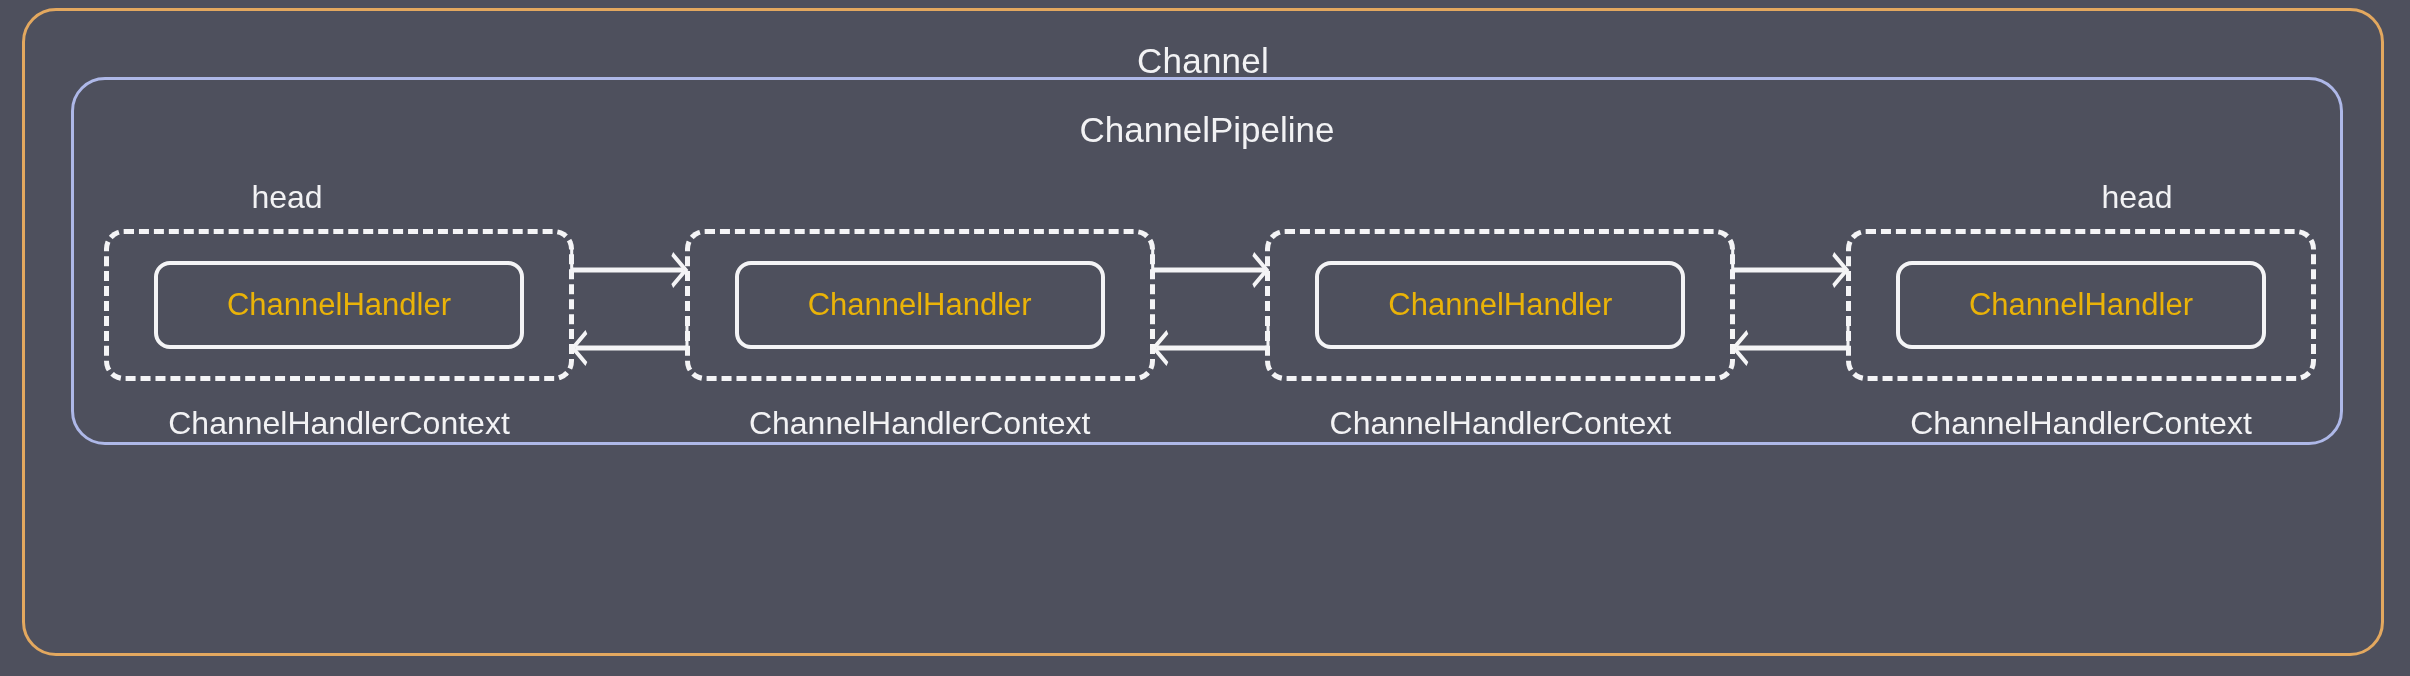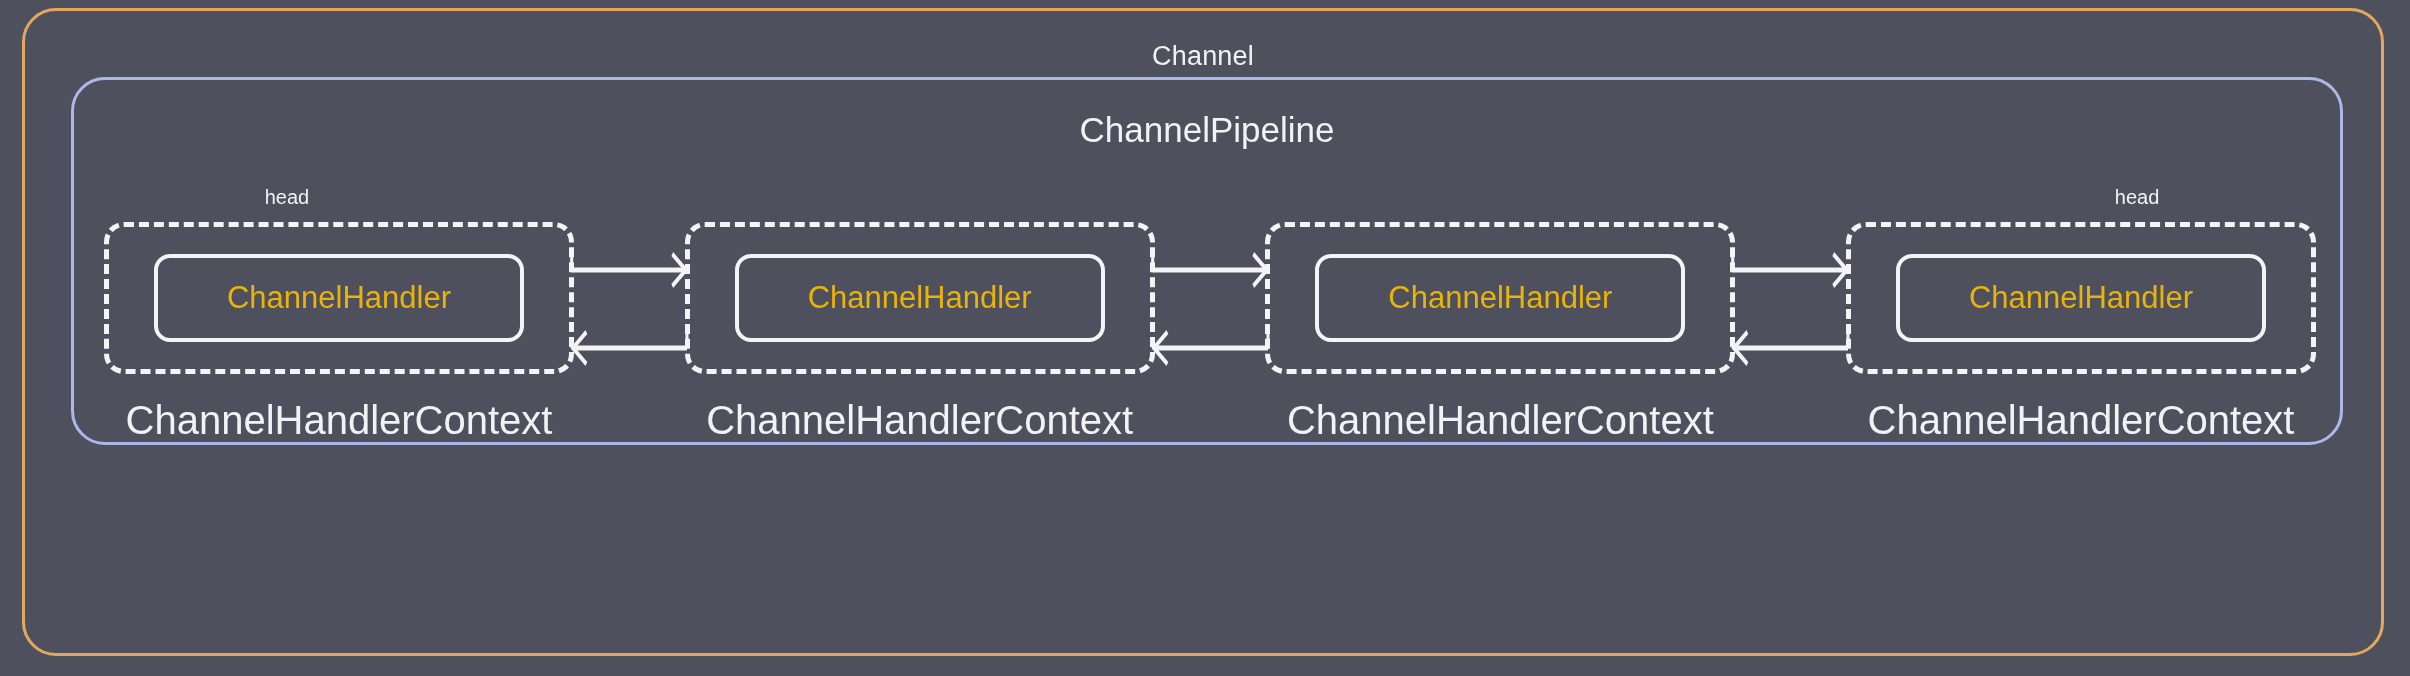--- a/index.html
+++ b/index.html
@@ -34,21 +34,21 @@
     border-radius: 34px;
     background: #4e505d;
   }
 
   .channel-title {
     position: absolute;
     left: 0;
     top: 30px;
     width: 100%;
     text-align: center;
-    font-size: 27px;
+    font-size: 35px;
     letter-spacing: 0.2px;
     color: #f2f2f4;
   }
 
   
   .pipeline-box {
     position: absolute;
     left: 46px;
     top: 66px;
     width: 2272px;
@@ -86,23 +86,23 @@
     width: 470px;
     flex: 0 0 470px;
     display: flex;
     flex-direction: column;
     align-items: center;
   }
 
   .anchor-label {
     height: 42px;
     line-height: 42px;
-    font-size: 20px;
-    color: #f2f2f4;
-    margin-bottom: 4px;
+    font-size: 32px;
+    color: #f2f2f4;
+    margin-bottom: 11px;
     white-space: nowrap;
   }
   .anchor-label.empty { visibility: hidden; }
 
   
   .unit.head-unit .anchor-label { transform: translateX(-52px); }
   .unit.tail-unit .anchor-label { transform: translateX(56px); }
 
   .ctx-box {
     width: 470px;
@@ -129,21 +129,21 @@
   }
 
   .handler-label {
     font-size: 31px;
     color: #eab308;
     white-space: nowrap;
   }
 
   .ctx-label {
     margin-top: 24px;
-    font-size: 40px;
+    font-size: 32px;
     color: #f2f2f4;
     white-space: nowrap;
   }
 
   
   .arrow-pair {
     position: relative;
     flex: 1 1 auto;
     align-self: flex-start;
     margin-top: 46px;

